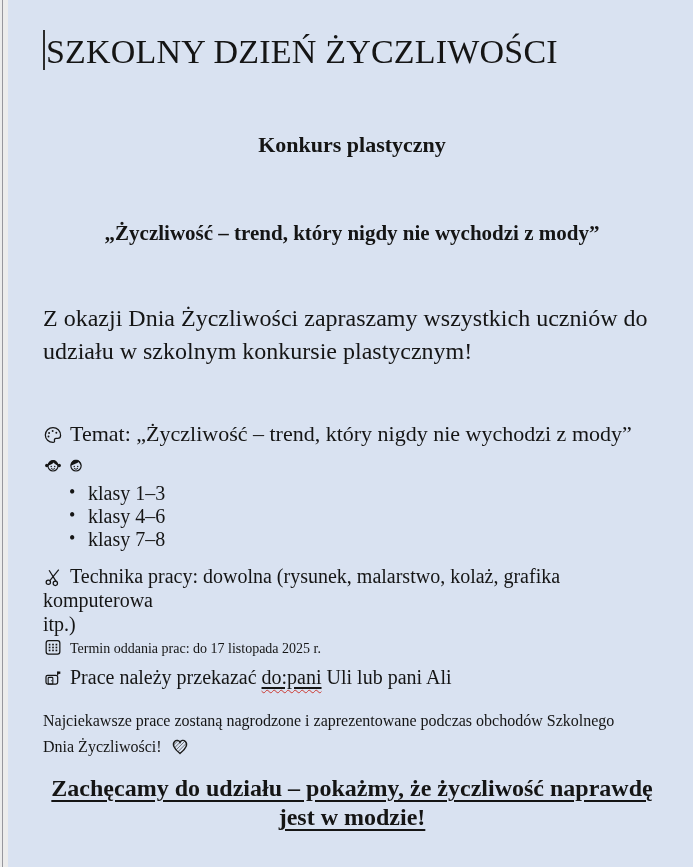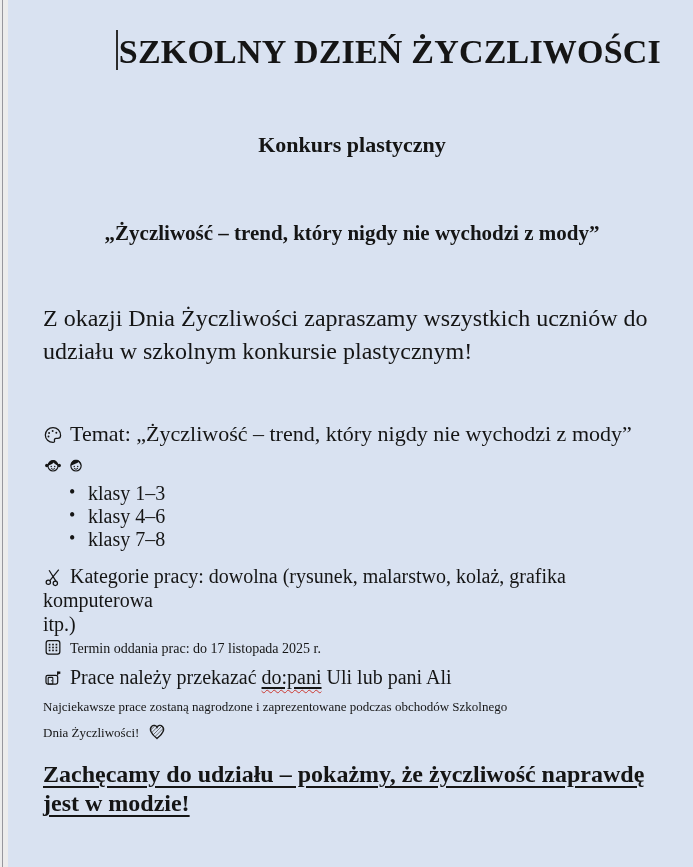--- a/index.html
+++ b/index.html
@@ -13,21 +13,21 @@
   .chrome-strip{position:absolute;left:0;top:0;bottom:0;width:8px;background:#ececec;z-index:2}
   .chrome-strip .edge-line{position:absolute;left:2px;top:0;bottom:0;width:1px;background:#97979d}
   .top-edge{position:absolute;left:8px;right:0;top:0;height:2px;background:#dde3ee}
 
   .page{position:absolute;left:8px;top:0;right:0;bottom:0;background:#d9e2f1}
   .content{padding:0 32px 0 35px}
 
   h1,h2,h3,p,ul{margin:0;padding:0}
   b{font-weight:normal}
 
-  .title{margin-top:30px;text-align:right;font-size:34px;line-height:38px;font-weight:bold;letter-spacing:.2px;white-space:nowrap}
+  .title{margin-top:30px;text-align:left;font-size:34px;line-height:38px;font-weight:normal;letter-spacing:.2px;white-space:nowrap}
   .caret{display:inline-block;width:2px;height:40px;background:#2c2c2c;vertical-align:-7px;margin-right:1px}
 
   .subtitle{margin-top:61px;text-align:center;font-size:22px;line-height:26px;font-weight:bold}
   .quote{margin-top:63px;text-align:center;font-size:21px;line-height:25px;font-weight:bold}
 
   .intro{margin-top:56px;font-size:24px;line-height:33px}
 
   .detail{font-size:22px;line-height:27px}
   .topic{margin-top:52px}
   .cats{margin-top:3px}
@@ -36,23 +36,23 @@
   ul.ages li{position:relative}
   ul.ages li::before{content:"\2022";position:absolute;left:-19px;top:-1px;font-size:18px}
 
   .tech{margin-top:13px;font-size:20px;line-height:24px}
   .deadline{font-size:14px;line-height:26px}
   .submission{margin-top:2px;font-size:20px;line-height:26px}
 
   .squiggle{text-decoration-line:underline;text-decoration-style:wavy;text-decoration-color:#cc3a33;text-decoration-thickness:1px;text-underline-offset:5px}
   .blkline{text-decoration-line:underline;text-decoration-style:solid;text-decoration-color:#151515;text-decoration-thickness:1.5px;text-underline-offset:2.5px}
 
-  .note{margin-top:4px;font-size:13px;line-height:26px}
+  .note{margin-top:18px;font-size:16px;line-height:26px}
 
-  .cta{margin-top:14px;text-align:left;font-size:24px;line-height:29px;font-weight:bold}
+  .cta{margin-top:14px;text-align:center;font-size:24px;line-height:29px;font-weight:bold}
   .cta .u{text-decoration:underline;text-decoration-thickness:2px;text-underline-offset:4px}
 
   .ic{width:20px;height:20px;vertical-align:-4px;margin-right:7px}
   .ic.facegap{margin-right:3px}
   .heart-ic{width:22px;height:22px;vertical-align:-5px;margin-left:7px}
 </style>
 </head>
 <body>
 
 <div class="chrome-strip">
@@ -101,21 +101,21 @@
       <li><span>klasy 7</span><b>–8</b></li>
     </ul>
 
     <p class="tech"><svg class="ic" viewBox="0 0 24 24">
           <g fill="none" stroke="#151515" stroke-width="1.5">
             <circle cx="6.4" cy="18.3" r="2.6"></circle>
             <circle cx="14.8" cy="19.6" r="2.6"></circle>
             <path d="M8.2 16.3 18.9 3.2"></path>
             <path d="M15.7 17.3 7.3 3.9"></path>
           </g>
-        </svg><b>Kategorie pracy:</b><span> dowolna (rysunek, malarstwo, kolaż, grafika komputerowa</span><br><span>itp.)</span></p>
+        </svg><b>Technika pracy:</b><span> dowolna (rysunek, malarstwo, kolaż, grafika komputerowa</span><br><span>itp.)</span></p>
 
     <p class="deadline"><svg class="ic" viewBox="0 0 24 24">
           <rect x="3.8" y="4.4" width="16.4" height="16" rx="2.8" fill="none" stroke="#151515" stroke-width="1.5"></rect>
           <g fill="#151515">
             <rect x="6.9" y="8.1" width="2" height="2"></rect>
             <rect x="11" y="8.1" width="2" height="2"></rect>
             <rect x="15.1" y="8.1" width="2" height="2"></rect>
             <rect x="6.9" y="11.6" width="2" height="2"></rect>
             <rect x="11" y="11.6" width="2" height="2"></rect>
             <rect x="15.1" y="11.6" width="2" height="2"></rect>

